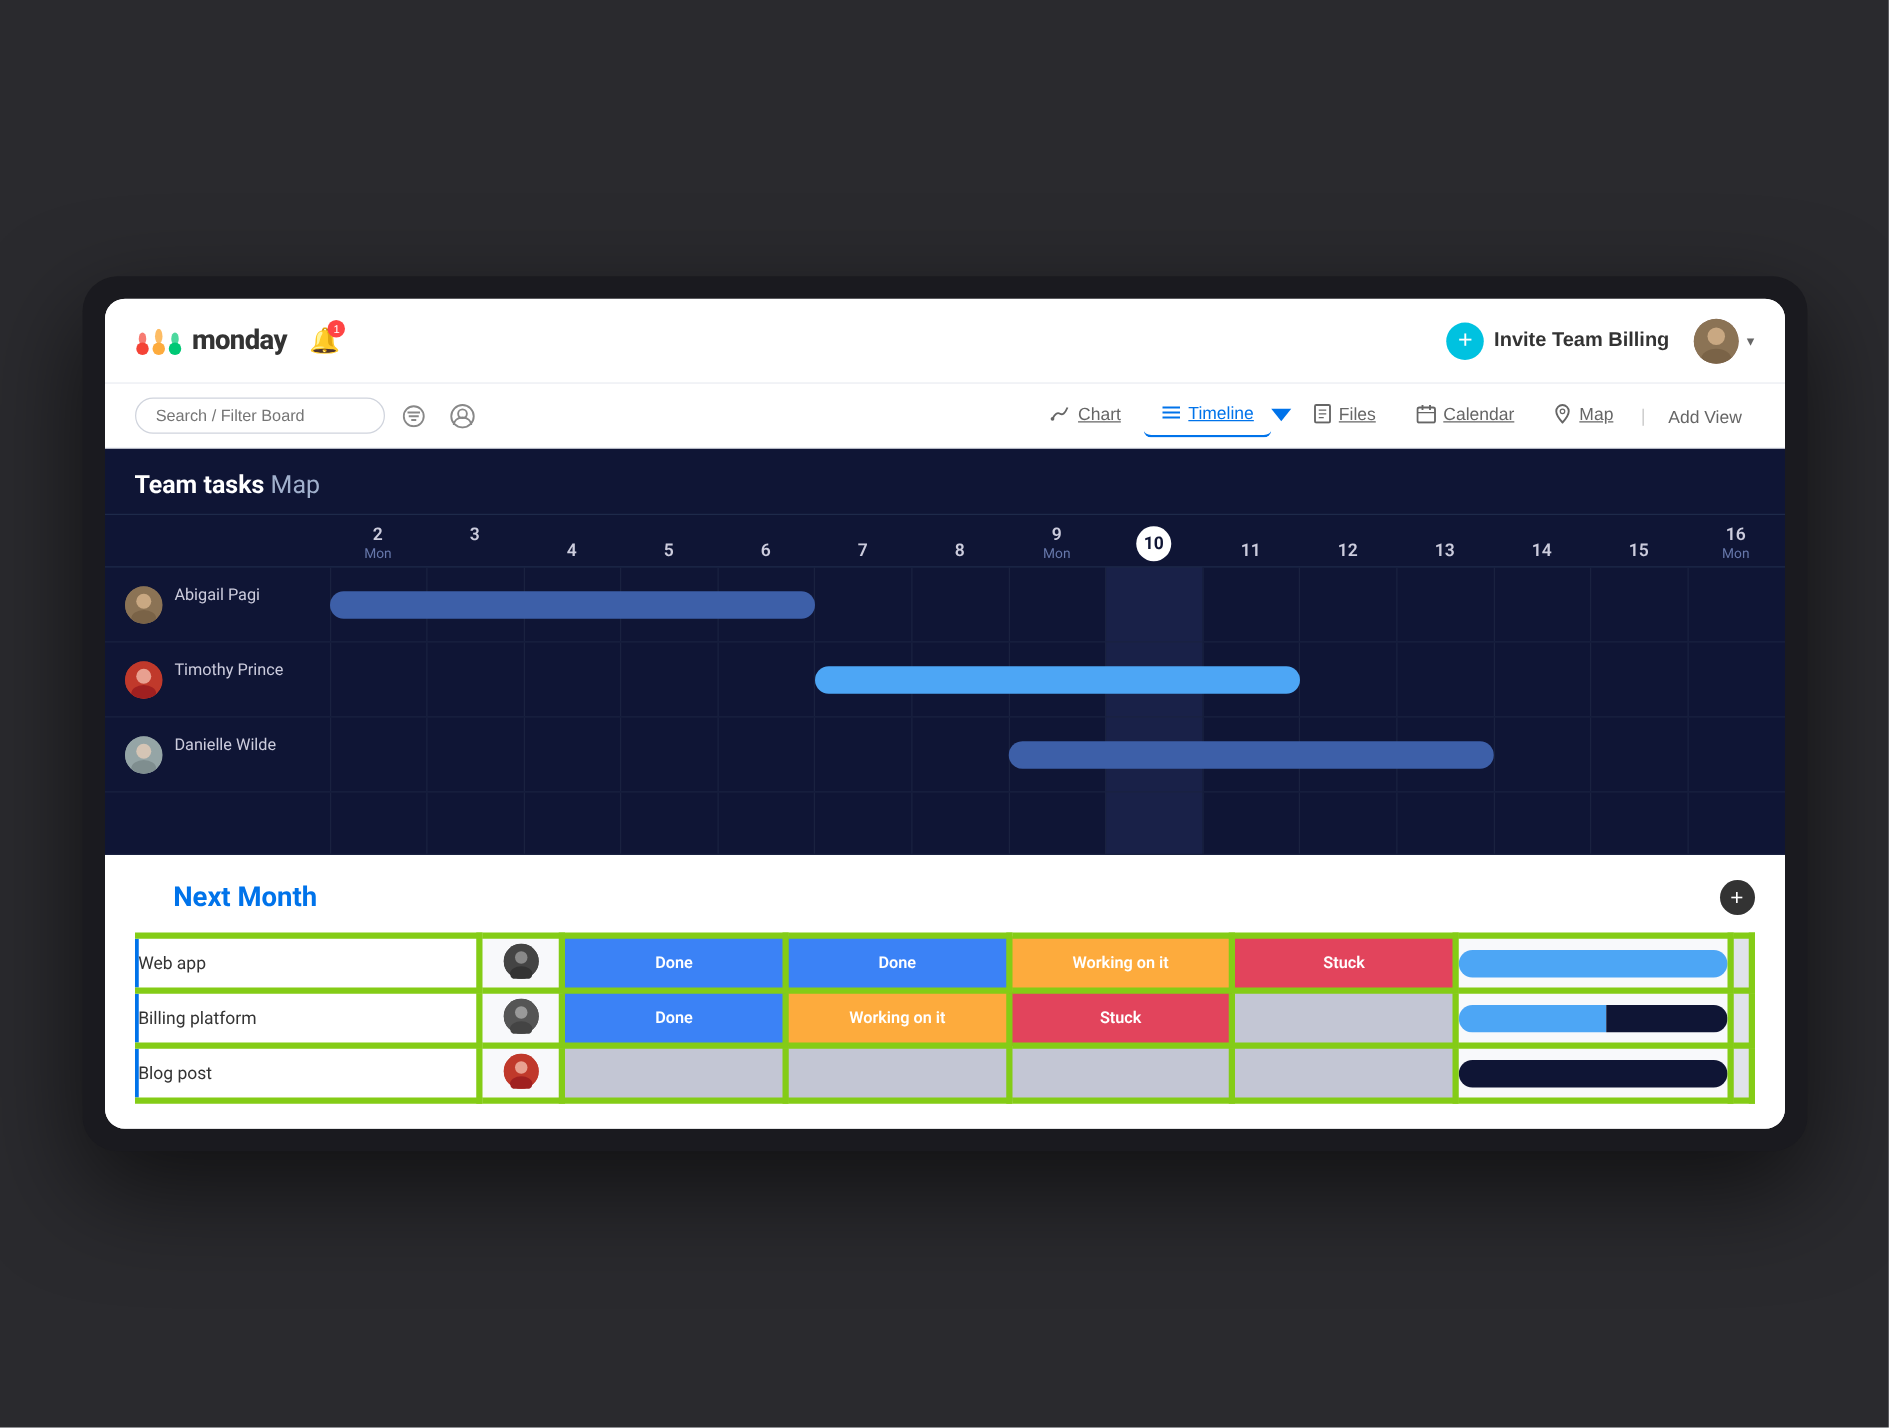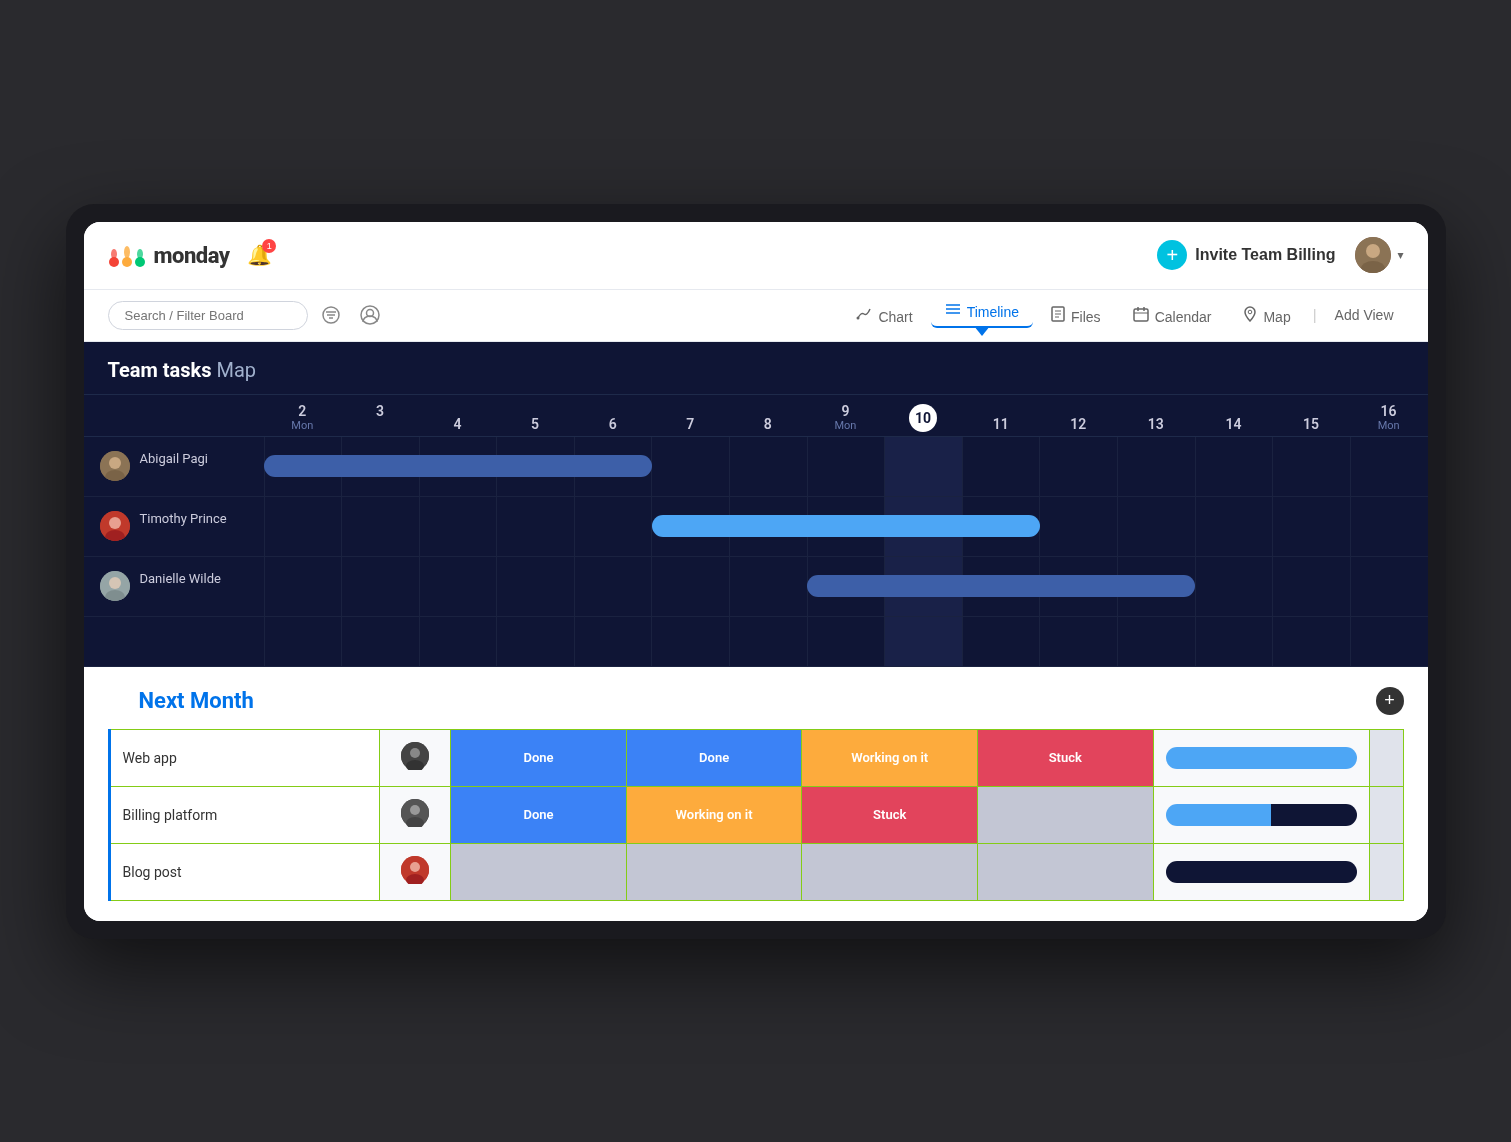--- a/index.html
+++ b/index.html
@@ -151,30 +151,31 @@
       align-items: center;
     }
     .toolbar-spacer { flex: 1; }
     .view-tabs {
       display: flex;
       align-items: center;
       gap: 4px;
     }
     .view-tab {
       display: flex;
-      align-items: flex-end;
+      align-items: flex-start;
       gap: 6px;
       padding: 6px 14px;
       border: none;
       background: none;
       cursor: pointer;
       font-size: 14px;
       color: #666;
       border-radius: 6px;
       font-weight: 500;
+      text-decoration: underline;
     }
     .view-tab.active {
       color: #0073ea;
       border-bottom: 2px solid #0073ea;
     }
     .view-tab-icon { font-size: 15px; }
     .add-view-btn {
       background: none;
       border: none;
       cursor: pointer;
@@ -316,22 +317,22 @@
       cursor: pointer;
       font-size: 18px;
       border: none;
     }
 
     .task-table {
       width: 100%;
       border-collapse: collapse;
     }
     .task-table td {
-      border: 1px solid #84cc16;
-      padding: 12px;
+      border: 5px solid #84cc16;
+      padding: 0;
       height: 44px;
     }
     .task-name-cell {
       padding: 0 12px;
       font-size: 14px;
       color: #333;
       width: 200px;
       border-left: 3px solid #0073ea !important;
     }
     .task-avatar-cell {
@@ -437,21 +438,21 @@
         <button class="view-tab">
           <span class="view-tab-icon">
             <svg width="16" height="16" viewBox="0 0 16 16" fill="none">
               <path d="M2 12 Q5 6 8 8 Q11 10 14 3" stroke="#666" stroke-width="1.5" fill="none"></path>
               <circle cx="2" cy="12" r="1.5" fill="#666"></circle>
             </svg>
           </span>
           <span>Chart</span>
         </button>
 
-        <div style="display:flex;flex-direction:column;align-items:center;">
+        <div style="display:flex;flex-direction:row;align-items:center;">
           <button class="view-tab active">
             <span class="view-tab-icon">
               <svg width="16" height="16" viewBox="0 0 16 16" fill="none">
                 <line x1="1" y1="4" x2="15" y2="4" stroke="#0073ea" stroke-width="1.5"></line>
                 <line x1="1" y1="8" x2="15" y2="8" stroke="#0073ea" stroke-width="1.5"></line>
                 <line x1="1" y1="12" x2="15" y2="12" stroke="#0073ea" stroke-width="1.5"></line>
               </svg>
             </span>
             <span>Timeline</span>
           </button>

